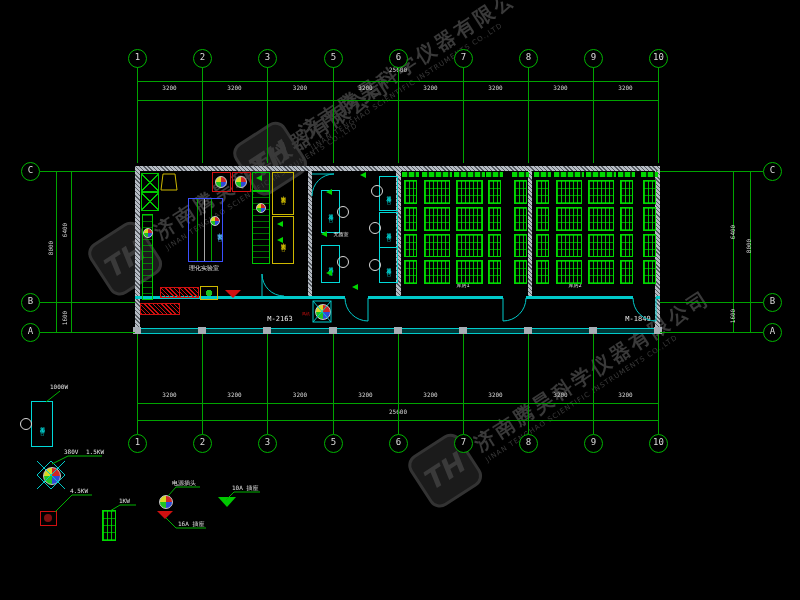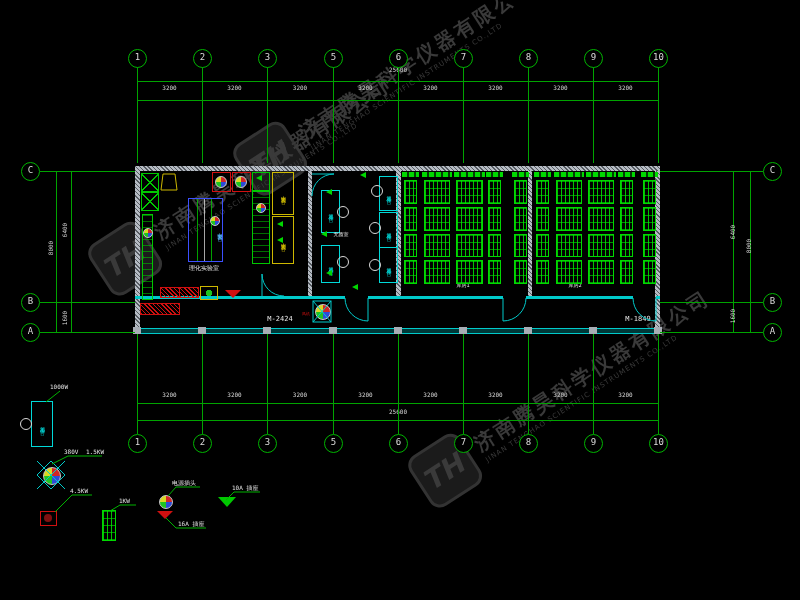--- a/index.html
+++ b/index.html
@@ -179,21 +179,21 @@
       <span class="vtext" style="color:#00d8d8">超净工作台</span>
     </div>
     <div class="abs bench-c" style="left:379px;top:247px;width:17px;height:34px">
       <span class="vtext" style="color:#00d8d8">超净工作台</span>
     </div>
     <div class="abs roomlabel" style="left:326px;top:231px;width:30px;font-size:5px">无菌室</div>
 
     <div class="abs roomlabel" style="left:448px;top:282px;width:30px;font-size:5px">库房1</div>
     <div class="abs roomlabel" style="left:560px;top:282px;width:30px;font-size:5px">库房2</div>
 
-    <div class="abs doorlabel" style="left:255px;top:315px;width:50px">M-2424</div>
+    <div class="abs doorlabel" style="left:255px;top:315px;width:50px">M-2163</div>
     <div class="abs doorlabel" style="left:613px;top:315px;width:50px">M-1849</div>
     <div class="abs" style="left:294px;top:311px;width:16px;font-size:4px;color:#d01010;text-align:right">风机</div>
 
     <div class="abs bench-c" style="left:31px;top:401px;width:20px;height:44px">
       <span class="vtext" style="color:#00d8d8">超净工作台</span>
     </div>
     <div class="abs stool" style="left:20px;top:418px;width:10px;height:10px"></div>
     <div class="abs legendlabel" style="left:50px;top:383px">1000W</div>
     <div class="abs legendlabel" style="left:64px;top:448px">380V</div>
     <div class="abs legendlabel" style="left:86px;top:448px">1.5KW</div>

